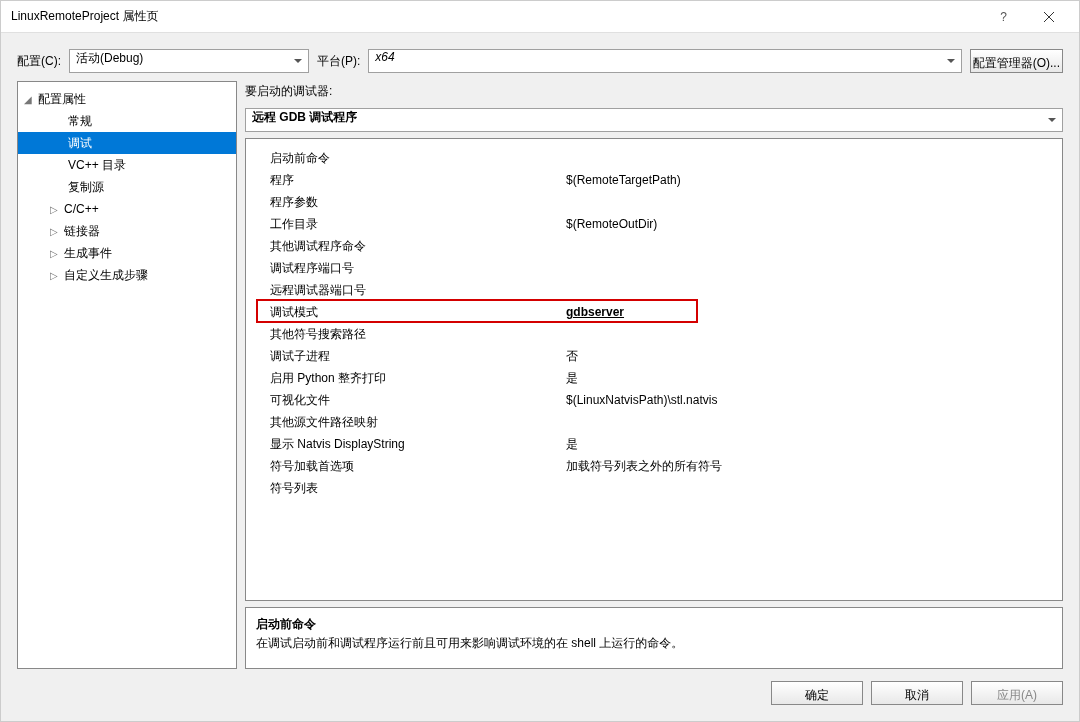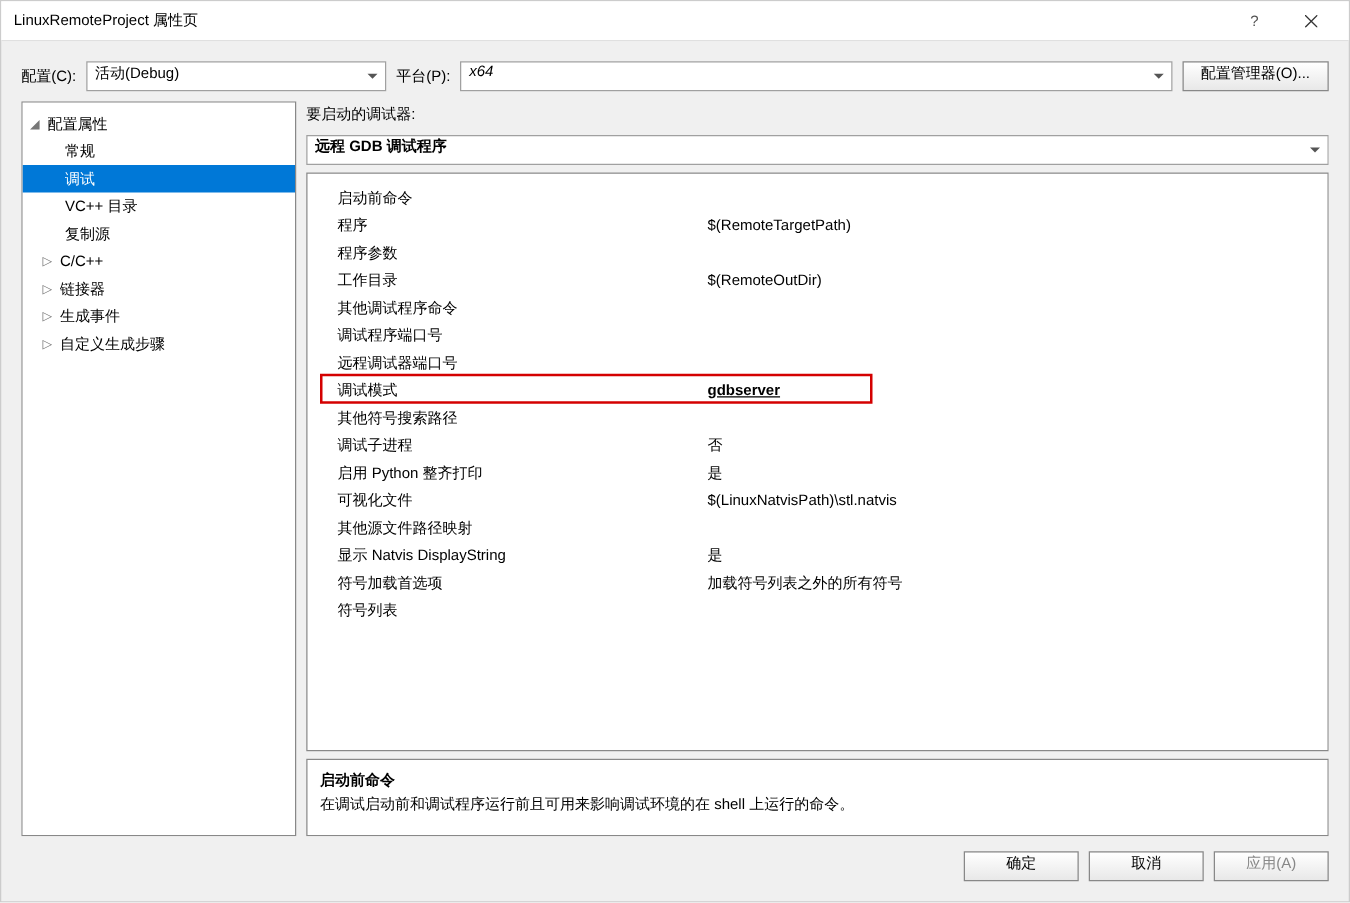--- a/index.html
+++ b/index.html
@@ -8,26 +8,26 @@
     .titlebar { height: 32px; display: flex; align-items: center; padding: 0 8px 0 10px; background: #fff; border-bottom: 1px solid #e0e0e0; }
     .titlebar-title { flex: 1; font-size: 12px; }
     .titlebar-btn { width: 45px; height: 28px; display: flex; align-items: center; justify-content: center; color: #555; }
     .titlebar-btn svg { width: 10px; height: 10px; }
     .body { flex: 1; display: flex; flex-direction: column; padding: 16px; gap: 8px; }
     .config-row { display: flex; align-items: center; gap: 8px; }
     .combo { position: relative; border: 1px solid #a0a0a0; background: #fff; height: 24px; display: flex; align-items: flex-start; padding: 0 20px 0 6px; }
     .combo::after { content: ""; position: absolute; right: 6px; top: 50%; width: 0; height: 0; border-left: 4px solid transparent; border-right: 4px solid transparent; border-top: 4px solid #555; transform: translateY(-50%); }
     .combo-config { width: 240px; }
     .combo-platform { flex: 1; font-style: italic; }
-    .btn { border: 1px solid #888; background: linear-gradient(#fff,#e8e8e8); height: 24px; padding: 0 14px; display: flex; align-items: flex-start; justify-content: center; }
+    .btn { border: 1px solid #888; background: linear-gradient(#fff,#e8e8e8); height: 24px; padding: 0 2px; display: flex; align-items: flex-end; justify-content: center; }
     .main { flex: 1; display: flex; gap: 8px; overflow: hidden; }
     .tree { width: 220px; border: 1px solid #888; background: #fff; padding: 6px 0; overflow: auto; }
     .tree-row { height: 22px; display: flex; align-items: center; padding: 0 6px; gap: 4px; white-space: nowrap; }
     .tree-indent0 { padding-left: 6px; }
-    .tree-indent1 { padding-left: 16px; }
+    .tree-indent1 { padding-left: 32px; }
     .tree-caret { width: 10px; display: inline-block; color: #777; font-size: 10px; }
     .tree-spacer { width: 14px; display: inline-block; }
     .tree-selected { background: #0078d7; color: #fff; }
     .right { flex: 1; display: flex; flex-direction: column; gap: 6px; }
     .right-label { font-size: 12px; padding: 2px 0; }
     .combo-debugger { width: 100%; font-weight: bold; }
     .prop-grid { flex: 1; border: 1px solid #888; background: #fff; overflow: auto; padding: 8px 0 8px 0; position: relative; }
     .prop-row { display: flex; height: 22px; align-items: center; }
     .prop-name { width: 316px; padding-left: 24px; }
     .prop-val { flex: 1; padding-left: 4px; }

